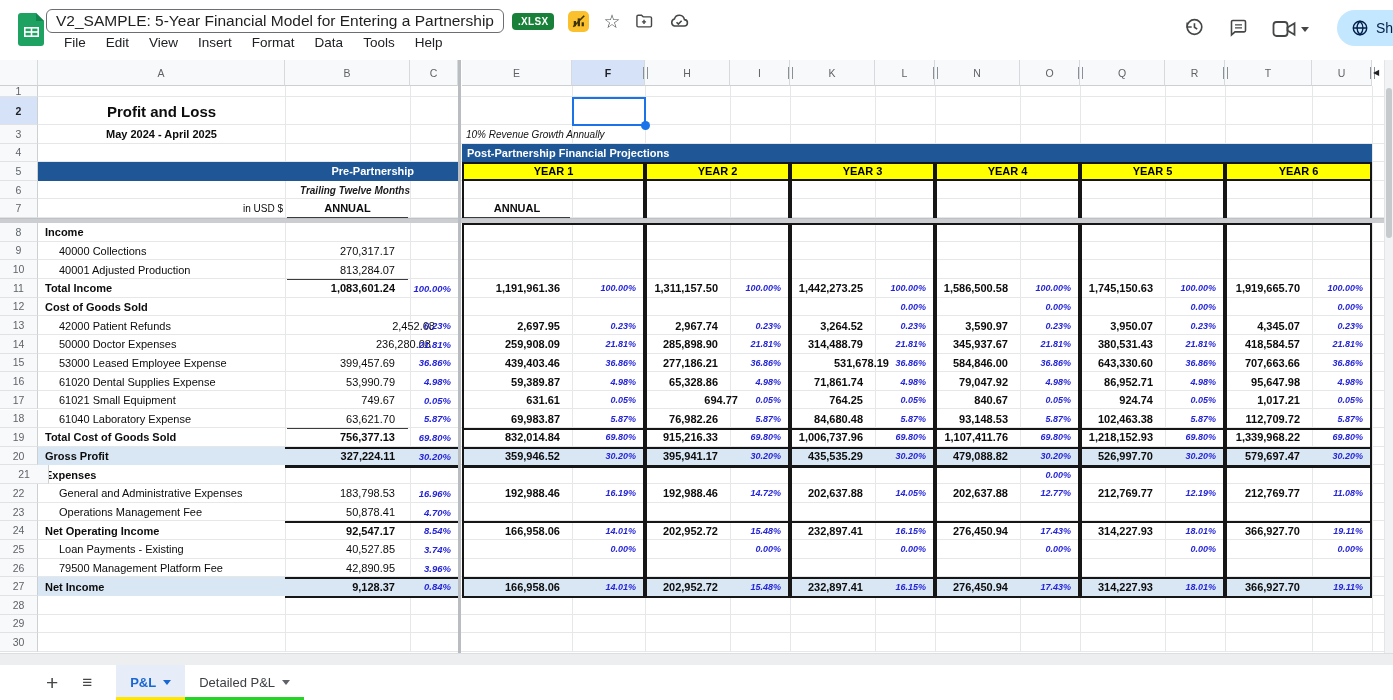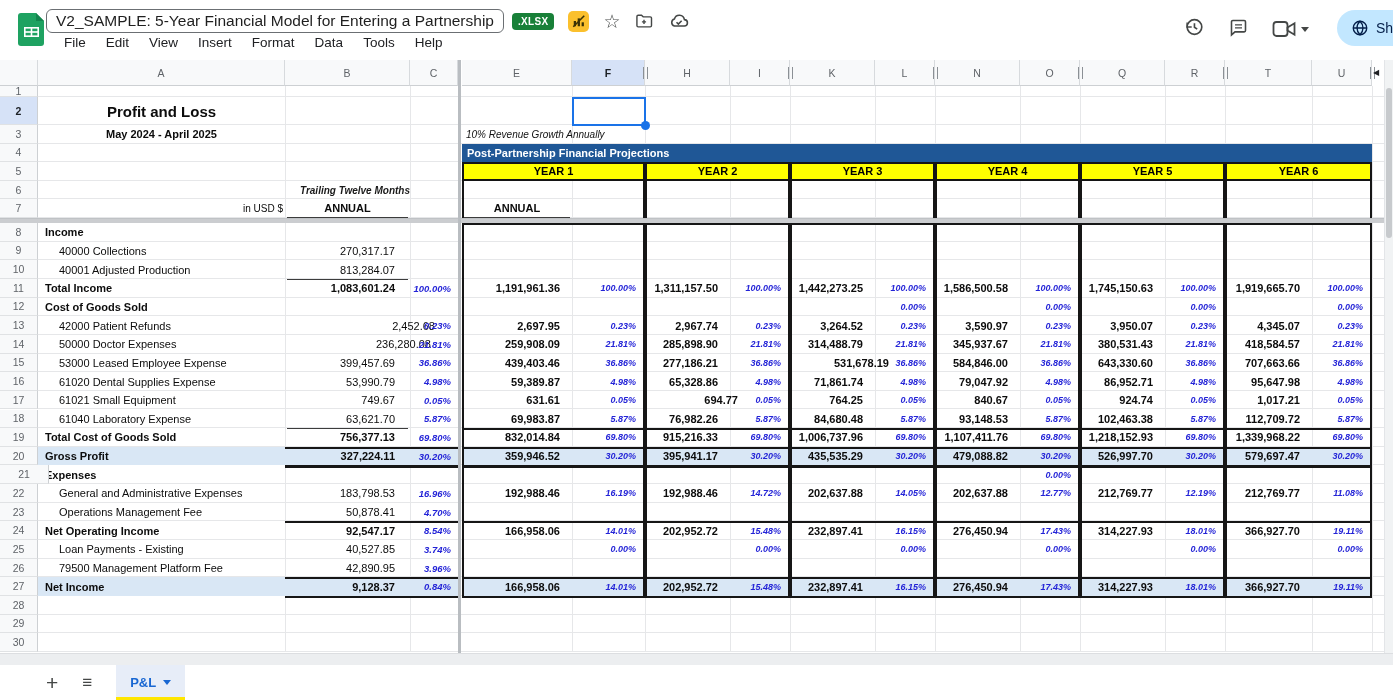--- a/index.html
+++ b/index.html
@@ -546,20 +546,21 @@
       <div class="abs rowhdr" style="left: 0px; top: 577.35px; width: 38px; height: 18.65px;">27</div>
       <div class="abs rowhdr" style="left: 0px; top: 596px; width: 38px; height: 18.65px;">28</div>
       <div class="abs rowhdr" style="left: 0px; top: 614.65px; width: 38px; height: 18.65px;">29</div>
       <div class="abs rowhdr" style="left: 0px; top: 633.3px; width: 38px; height: 18.65px;">30</div>
     </div>
 
   <div class="abs cell" id="pl-title">Profit and Loss</div>
   <div class="abs cell" id="pl-sub">May 2024 - April 2025</div>
   <div class="abs cell" id="growth">10% Revenue Growth Annually</div>
   <div class="abs bluebanner" id="postbanner">Post-Partnership Financial Projections</div>
+  <div class="abs bluebanner" id="prebanner">Pre-Partnership</div>
   <div class="abs" id="presub">Trailing Twelve Months</div>
   <div class="abs cell" id="units">in USD $</div>
   <div class="abs cell" id="annualB">ANNUAL</div>
   <div class="abs cell" id="annualE">ANNUAL</div>
 
   <div class="abs" id="hfreeze"></div>
   <div class="abs" id="vfreeze"></div>
   <div class="abs" id="selbox"></div>
   <div class="abs" id="selhandle"></div>
   <div class="abs" id="umark">◀</div>
@@ -569,15 +570,20 @@
 
   <div id="tabbar">
     <span id="plusbtn">+</span>
     <span id="allsheets">≡</span>
     <div id="tabs">
         <div class="tab active">
           <span>P&amp;L</span>
           <span class="tcaret"></span>
           <span class="uline" style="background: rgb(255, 230, 0);"></span>
         </div>
+        <div class="tab">
+          <span>Detailed P&amp;L</span>
+          <span class="tcaret"></span>
+          <span class="uline" style="background: rgb(40, 210, 40);"></span>
+        </div>
       </div>
   </div>
 </div>
 
 </body></html>

